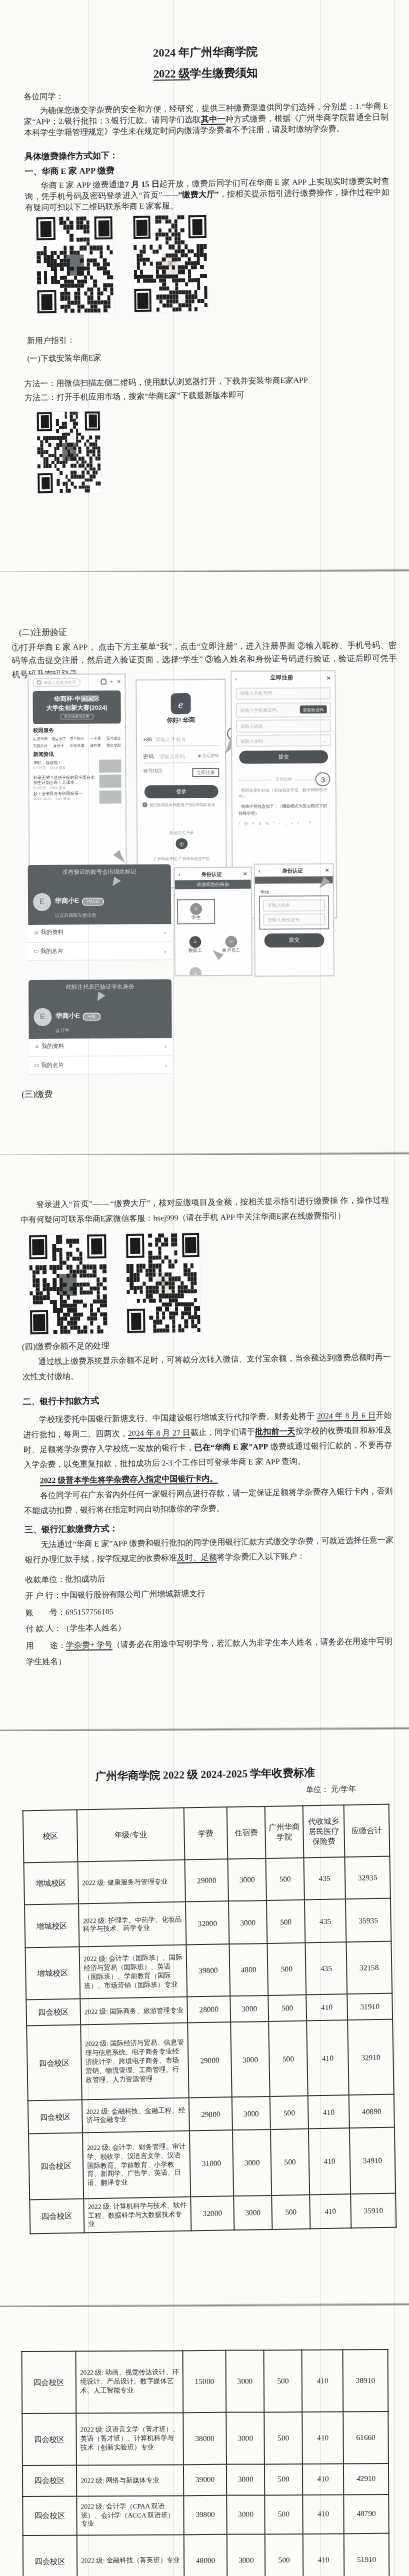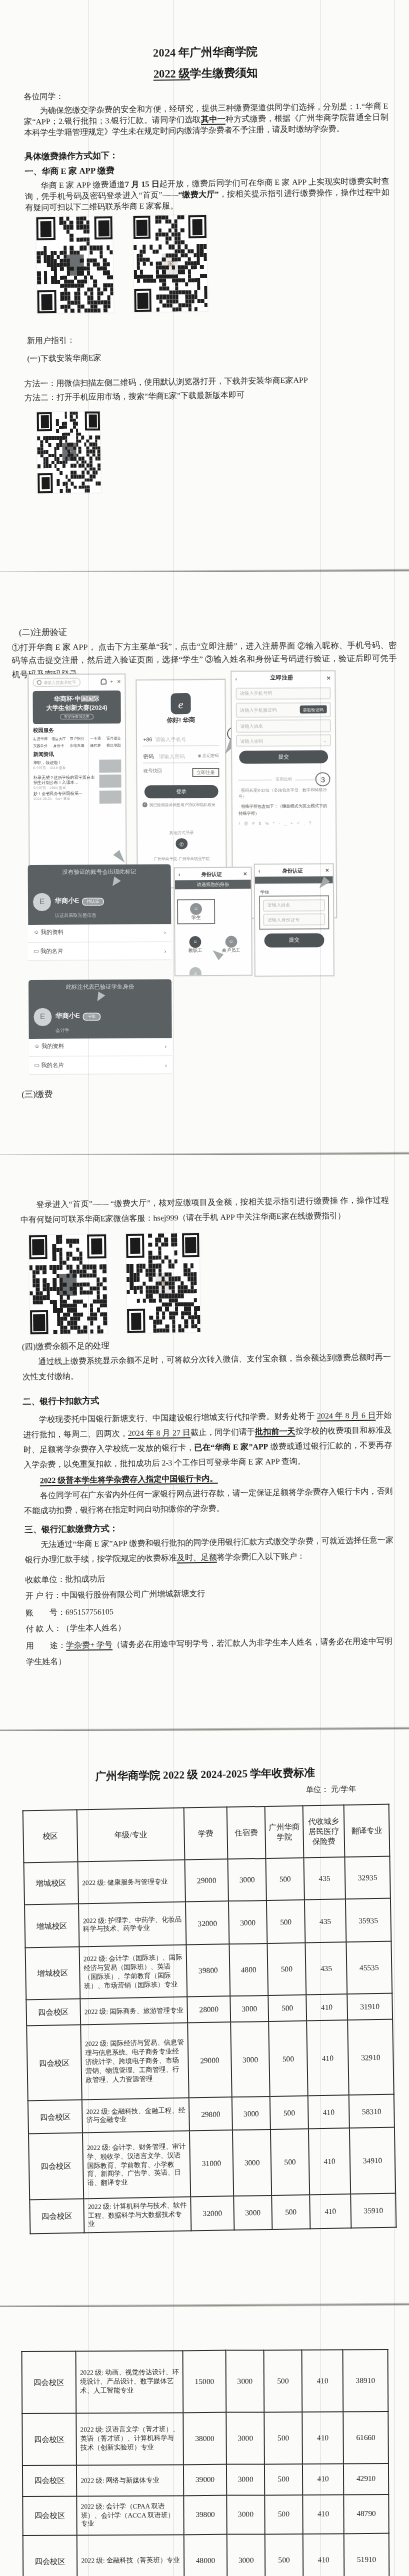--- a/index.html
+++ b/index.html
@@ -1342,21 +1342,21 @@
             <col style="width:45px">
           </colgroup>
         <tbody>
             <tr class="h100">
           <th>校区</th>
           <th>年级/专业</th>
           <th>学费</th>
           <th>住宿费</th>
           <th>广州华商学院</th>
           <th>代收城乡居民医疗保险费</th>
-          <th>翻译专业</th>
+          <th>应缴合计</th>
         </tr>
         <tr class="h82">
               <td>增城校区</td>
               <td class="spec">2022 级: 健康服务与管理专业</td>
               <td>29000</td>
               <td>3000</td>
               <td>500</td>
               <td>435</td>
               <td>32935</td>
             </tr>
@@ -1369,21 +1369,21 @@
               <td>435</td>
               <td>35935</td>
             </tr>
         <tr class="h100">
               <td>增城校区</td>
               <td class="spec">2022 级: 会计学（国际班）、国际经济与贸易（国际班）、英语（国际班）、学前教育（国际班）、市场营销（国际班）专业</td>
               <td>39800</td>
               <td>4800</td>
               <td>500</td>
               <td>435</td>
-              <td>45535</td>
+              <td>32158</td>
             </tr>
         <tr class="h50">
               <td>四会校区</td>
               <td class="spec">2022 级: 国际商务、旅游管理专业</td>
               <td>28000</td>
               <td>3000</td>
               <td>500</td>
               <td>410</td>
               <td>31910</td>
             </tr>
@@ -1396,21 +1396,21 @@
               <td>410</td>
               <td>32910</td>
             </tr>
         <tr class="h64">
               <td>四会校区</td>
               <td class="spec">2022 级: 金融科技、金融工程、经济与金融专业</td>
               <td>29800</td>
               <td>3000</td>
               <td>500</td>
               <td>410</td>
-              <td>58310</td>
+              <td>40890</td>
             </tr>
         <tr class="h128">
               <td>四会校区</td>
               <td class="spec">2022 级: 会计学、财务管理、审计学、税收学、汉语言文学、汉语国际教育、学前教育、小学教育、新闻学、广告学、英语、日语、翻译专业</td>
               <td>31000</td>
               <td>3000</td>
               <td>500</td>
               <td>410</td>
               <td>34910</td>
             </tr>

